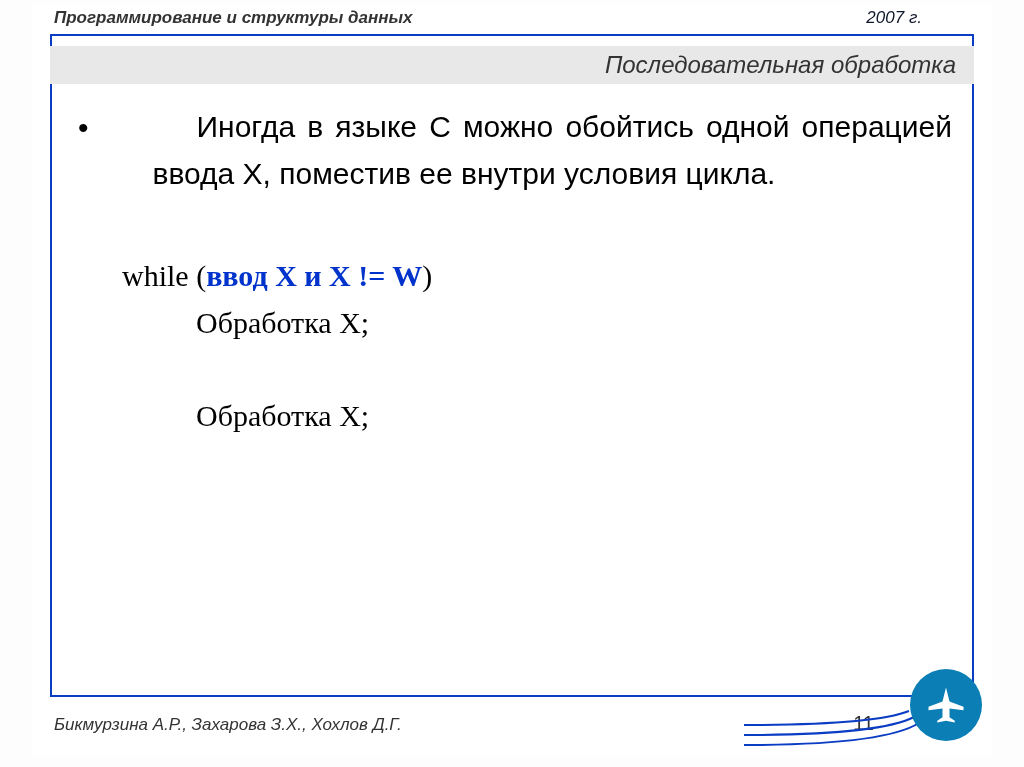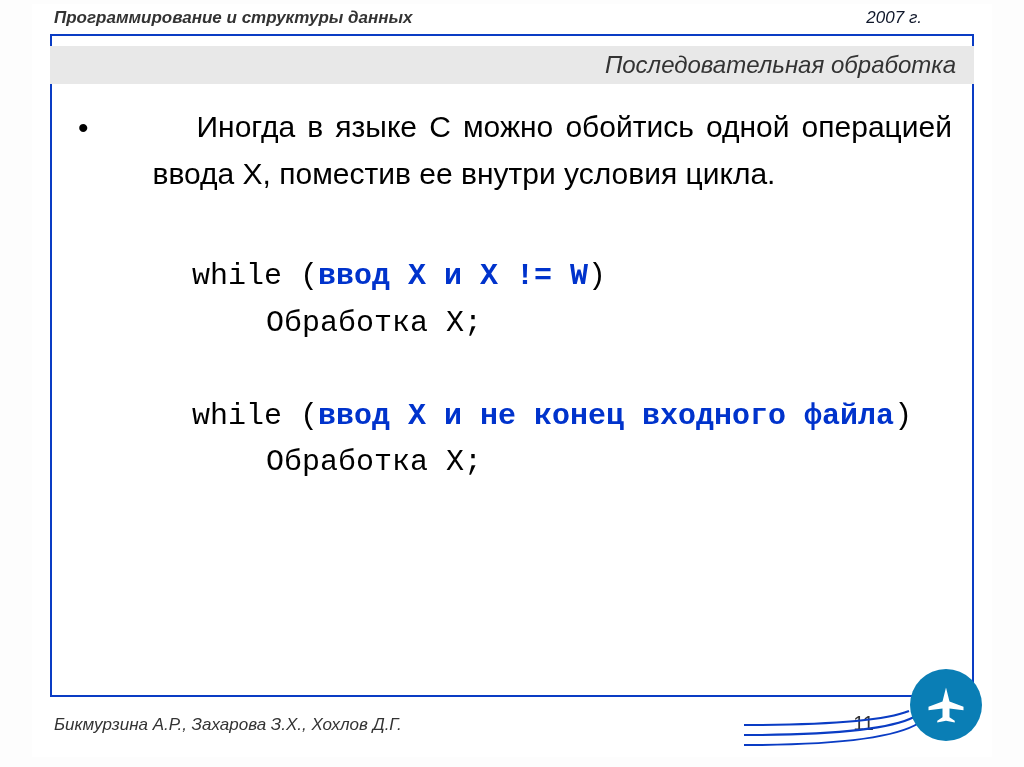--- a/index.html
+++ b/index.html
@@ -94,23 +94,23 @@
       line-height: 1.55;
       flex: 1;
       margin-left: 20px;
     }
     .para-text .first-indent{
       display: inline-block;
       width: 44px;
     }
     .code-block {
       margin-top: 56px;
-      margin-left: 120px;
+      margin-left: 50px;
       font-size: 30px;
-      font-family: Liberation Mono, monospace;
+      font-family: Liberation Serif, serif;
       line-height: 1.55;
     }
     .code-line {
       color: #000;
     }
     .keyword-blue {
       color: #0033cc;
       font-weight: bold;
     }
     .indent {
@@ -197,23 +197,20 @@
     </div>
 
     <div class="code-block">
       <div class="code-line">
         <span>while (</span><span class="keyword-blue">ввод X и X != W</span><span>)</span>
       </div>
       <div class="code-line">
         <span class="indent"></span><span>Обработка X;</span>
       </div>
       <div class="code-line">&nbsp;</div>
-      <div class="code-line">
-        <span>while (</span><span class="keyword-blue">ввод X и не конец входного файла</span><span>)</span>
-      </div>
       <div class="code-line">
         <span class="indent"></span><span>Обработка X;</span>
       </div>
     </div>
   </div>
 
   <div class="footer-left">Бикмурзина А.Р., Захарова З.Х., Хохлов Д.Г.</div>
   <div class="page-number">11</div>
 
   <div class="logo-container">

